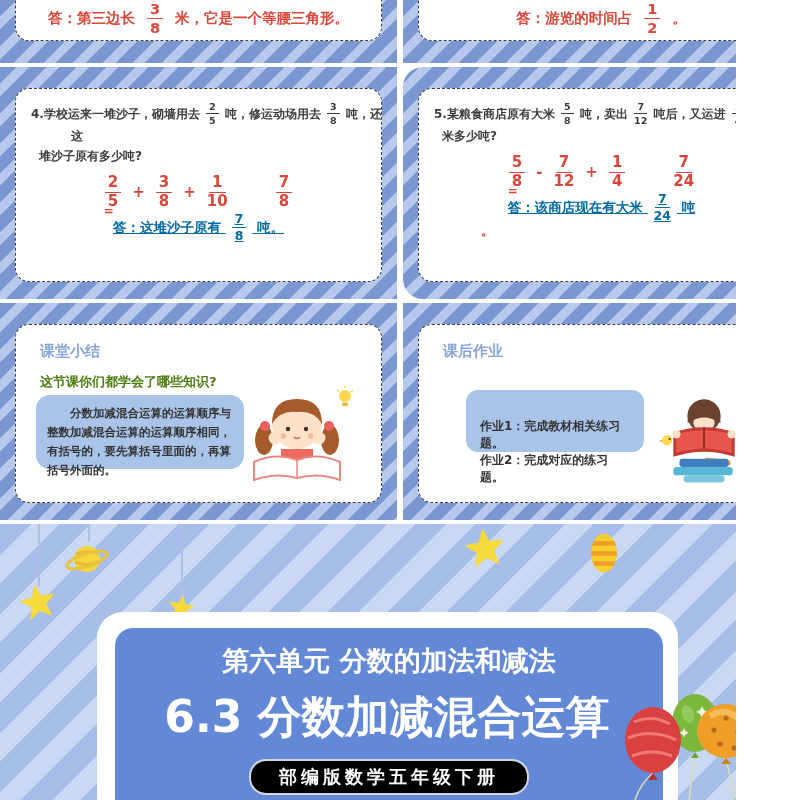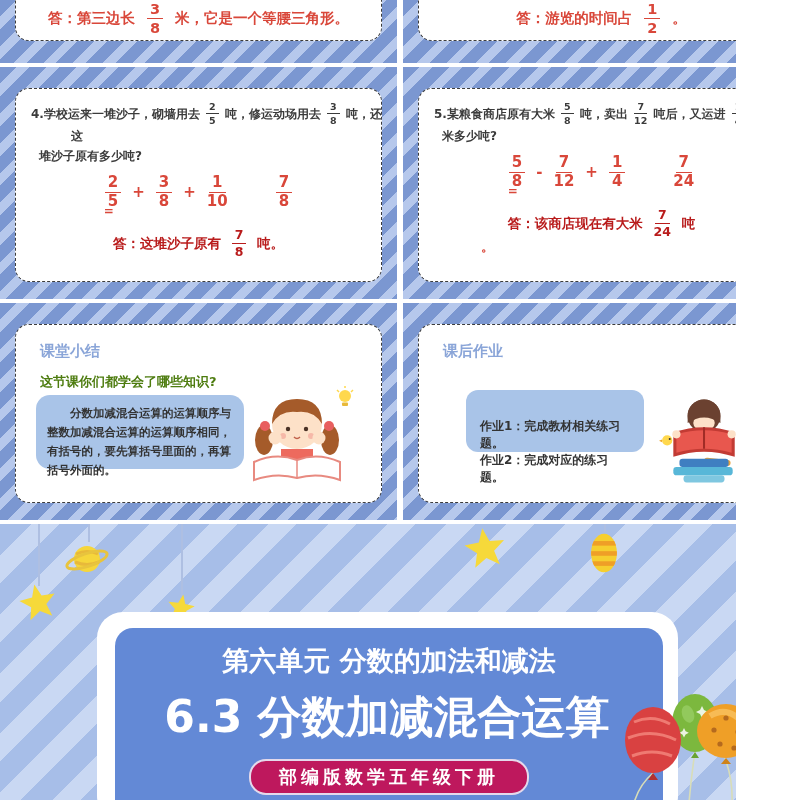--- a/index.html
+++ b/index.html
@@ -11,34 +11,34 @@
   .slide .content{position:absolute;left:15px;right:15px;background:#ffffff;
          border:1px dashed #3c3c3c;border-radius:14px;overflow:hidden;}
   
   #slide-answer-left  {left:0;  top:0;width:397px;height:63px;}
   #slide-answer-right {left:403px;top:0;width:397px;height:63px;}
   .row1-content{top:-24px;bottom:22px;}
   .row1-answer{position:absolute;left:0;right:0;bottom:5px;display:flex;justify-content:center;
                align-items:center;gap:5px;color:#d9473a;font-size:14.5px;font-weight:700;white-space:pre;}
   
   #slide-problem4{left:0;  top:67px;width:397px;height:232px;}
-  #slide-problem5{left:403px;top:67px;width:397px;height:232px;}
+  #slide-problem5{left:403px;top:67px;width:397px;height:232px;border-radius:20px;}
   .row23-content{top:21px;bottom:17px;}
   .p-lines{padding:13px 0 0 15px;color:#3b3b3b;font-size:12px;font-weight:600;line-height:1.5;}
   .p-line{display:flex;align-items:center;white-space:pre;}
   .p-line .frac{font-size:9.5px;}
   .p-line2{margin-left:40px;margin-top:2px;}
   .p-line3{margin-left:8px;margin-top:2px;}
   .eq-wrap{display:flex;justify-content:center;margin-top:10px;}
   .eq{position:relative;display:inline-flex;align-items:center;gap:9px;color:#d9473a;
       font-size:15px;font-weight:700;}
   .eq .frac{font-size:15px;}
   .eq-prefix{position:absolute;left:1px;bottom:-9px;font-size:12px;color:#d9473a;font-weight:700;}
-  .answer-row{display:flex;justify-content:center;align-items:center;gap:4px;margin-top:20px;
-      color:#b91c1c;font-size:13.5px;font-weight:700;white-space:pre;}
+  .answer-row{display:flex;justify-content:center;align-items:center;gap:4px;margin-top:4px;
+      color:#0369a1;font-size:13.5px;font-weight:700;white-space:pre;text-decoration:underline;}
   .answer-row .frac{font-size:12.5px;}
   .answer-period{margin-left:62px;margin-top:0;color:#d9473a;font-size:13px;font-weight:700;}
   
   .frac{display:inline-flex;flex-direction:column;align-items:center;line-height:1;
         vertical-align:middle;margin:0 2px;font-weight:700;}
   .frac .num{padding:0 3px 1.5px;border-bottom:1.6px solid currentColor;}
   .frac .den{padding-top:1.5px;}
   .sp{display:inline-block;}
   
   #slide-summary {left:0;  top:303px;width:397px;height:217px;}
@@ -60,21 +60,21 @@
   .ornament{position:absolute;}
   .white-card{position:absolute;left:97px;top:88px;width:581px;height:210px;
        background:#ffffff;border-radius:26px;}
   .blue-card{position:absolute;left:115px;top:104px;width:548px;height:200px;
        background:#6389d6;border-radius:18px;}
   .cover-unit{position:absolute;left:0;right:0;top:15px;text-align:center;color:#ffffff;
        font-size:27px;font-weight:700;}
   .cover-title{position:absolute;left:0;right:4px;top:60px;text-align:center;color:#ffffff;
        font-size:44px;font-weight:800;}
   .cover-pill{position:absolute;left:50%;top:131px;transform:translateX(-50%);
-       background:#be185d;border:2px solid rgba(232,238,251,0.9);border-radius:17px;
+       background:#000000;border:2px solid rgba(232,238,251,0.9);border-radius:17px;
        padding:4px 28px;color:#ffffff;font-size:18px;font-weight:600;letter-spacing:4px;white-space:nowrap;}
   .balloons{position:absolute;left:614px;top:164px;width:172px;height:115px;}
 </style>
 </head>
 <body>
 
 <div id="canvas">
 
   <div class="slide" id="slide-answer-left">
     <div class="content row1-content">

